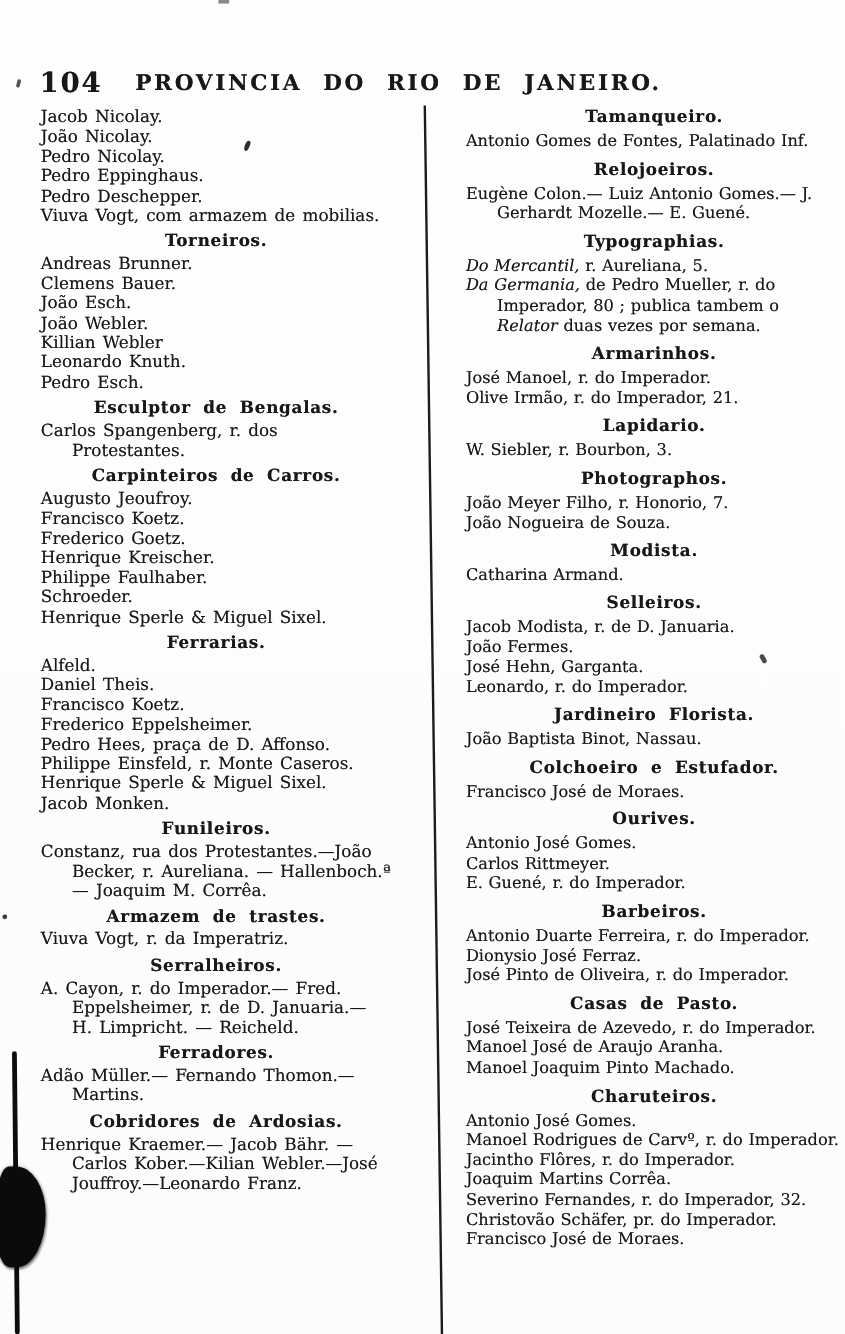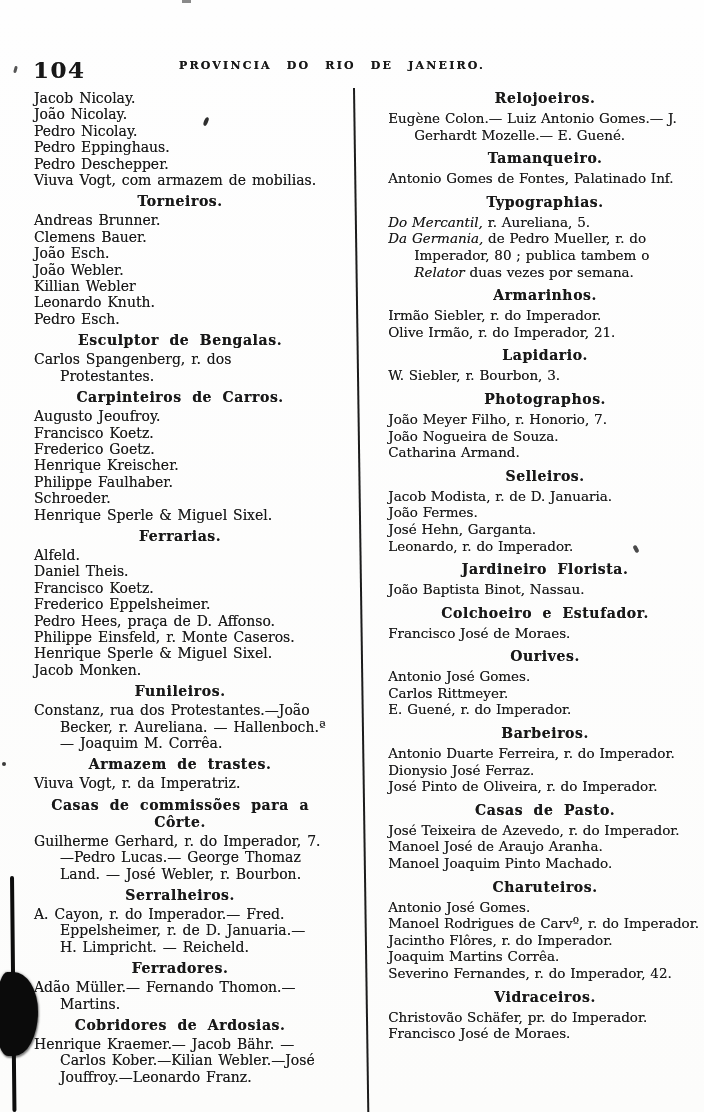--- a/index.html
+++ b/index.html
@@ -15,21 +15,21 @@
   }
   
   .pagenum {
     position:absolute; left:33px; top:56px;
     font-size:23px; font-weight:bold; letter-spacing:1.5px;
     text-shadow:0 0 0.5px rgba(0,0,0,0.6);
   }
   .title {
     position:absolute; left:0; top:59px; width:664px;
     text-align:center;
-    font-size:11px; font-weight:bold;
+    font-size:18px; font-weight:bold;
     letter-spacing:2.2px; word-spacing:9px;
     text-shadow:0 0 0.5px rgba(0,0,0,0.6);
   }
   
   .columns {
     position:absolute; top:90px; left:0; width:704px;
     display:flex;
     gap:41px;
   }
   .col { box-sizing:border-box; }
@@ -142,65 +142,62 @@
         </div>
         <div class="section">
           <div class="heading">Funileiros.</div>
           <div class="entry"><span>Constanz, rua dos Protestantes.—João Becker, r. Aureliana. — Hallenboch.ª— Joaquim M. Corrêa.</span></div>
         </div>
         <div class="section">
           <div class="heading">Armazem de trastes.</div>
           <div class="entry"><span>Viuva Vogt, r. da Imperatriz.</span></div>
         </div>
         <div class="section">
-          <div class="heading">Casas de commissões para a Côrte.</div>
-          <div class="entry"><span>Guilherme Gerhard, r. do Imperador, 7. —Pedro Lucas.— George Thomaz Land. — José Webler, r. Bourbon.</span></div>
-        </div>
-        <div class="section">
           <div class="heading">Serralheiros.</div>
           <div class="entry"><span>A. Cayon, r. do Imperador.— Fred. Eppelsheimer, r. de D. Januaria.— H. Limpricht. — Reicheld.</span></div>
         </div>
         <div class="section">
           <div class="heading">Ferradores.</div>
           <div class="entry"><span>Adão Müller.— Fernando Thomon.— Martins.</span></div>
         </div>
         <div class="section">
           <div class="heading">Cobridores de Ardosias.</div>
           <div class="entry"><span>Henrique Kraemer.— Jacob Bähr. — Carlos Kober.—Kilian Webler.—José Jouffroy.—Leonardo Franz.</span></div>
         </div>
       </div>
     <div class="col col-right" id="col-right">
         <div class="section">
+          <div class="heading">Tamanqueiro.</div>
+          <div class="entry"><span>Antonio Gomes de Fontes, Palatinado Inf.</span></div>
+        </div>
+        <div class="section">
           <div class="heading">Relojoeiros.</div>
           <div class="entry"><span>Eugène Colon.— Luiz Antonio Gomes.— J. Gerhardt Mozelle.— E. Guené.</span></div>
-        </div>
-        <div class="section">
-          <div class="heading">Tamanqueiro.</div>
-          <div class="entry"><span>Antonio Gomes de Fontes, Palatinado Inf.</span></div>
         </div>
         <div class="section">
           <div class="heading">Typographias.</div>
           <div class="entry"><span class="it">Do Mercantil,</span><span> r. Aureliana, 5.</span></div>
           <div class="entry"><span class="it">Da Germania,</span><span> de Pedro Mueller, r. do Imperador, 80 ; publica tambem o </span><span class="it">Relator</span><span> duas vezes por semana.</span></div>
         </div>
         <div class="section">
           <div class="heading">Armarinhos.</div>
-          <div class="entry"><span>Irmão Siebler, r. do Imperador.</span></div>
+          <div class="entry"><span>José Manoel, r. do Imperador.</span></div>
           <div class="entry"><span>Olive Irmão, r. do Imperador, 21.</span></div>
         </div>
         <div class="section">
           <div class="heading">Lapidario.</div>
           <div class="entry"><span>W. Siebler, r. Bourbon, 3.</span></div>
         </div>
         <div class="section">
           <div class="heading">Photographos.</div>
           <div class="entry"><span>João Meyer Filho, r. Honorio, 7.</span></div>
           <div class="entry"><span>João Nogueira de Souza.</span></div>
         </div>
         <div class="section">
+          <div class="heading">Modista.</div>
           <div class="entry"><span>Catharina Armand.</span></div>
         </div>
         <div class="section">
           <div class="heading">Selleiros.</div>
           <div class="entry"><span>Jacob Modista, r. de D. Januaria.</span></div>
           <div class="entry"><span>João Fermes.</span></div>
           <div class="entry"><span>José Hehn, Garganta.</span></div>
           <div class="entry"><span>Leonardo, r. do Imperador.</span></div>
         </div>
         <div class="section">
@@ -228,23 +225,22 @@
           <div class="entry"><span>José Teixeira de Azevedo, r. do Imperador.</span></div>
           <div class="entry"><span>Manoel José de Araujo Aranha.</span></div>
           <div class="entry"><span>Manoel Joaquim Pinto Machado.</span></div>
         </div>
         <div class="section">
           <div class="heading">Charuteiros.</div>
           <div class="entry"><span>Antonio José Gomes.</span></div>
           <div class="entry"><span>Manoel Rodrigues de Carvº, r. do Imperador.</span></div>
           <div class="entry"><span>Jacintho Flôres, r. do Imperador.</span></div>
           <div class="entry"><span>Joaquim Martins Corrêa.</span></div>
-          <div class="entry"><span>Severino Fernandes, r. do Imperador, 42.</span></div>
-        </div>
-        <div class="section">
-          <div class="heading">Vidraceiros.</div>
+          <div class="entry"><span>Severino Fernandes, r. do Imperador, 32.</span></div>
+        </div>
+        <div class="section">
           <div class="entry"><span>Christovão Schäfer, pr. do Imperador.</span></div>
           <div class="entry"><span>Francisco José de Moraes.</span></div>
         </div>
       </div>
   </div>
 
 </div>
 
 </body></html>

